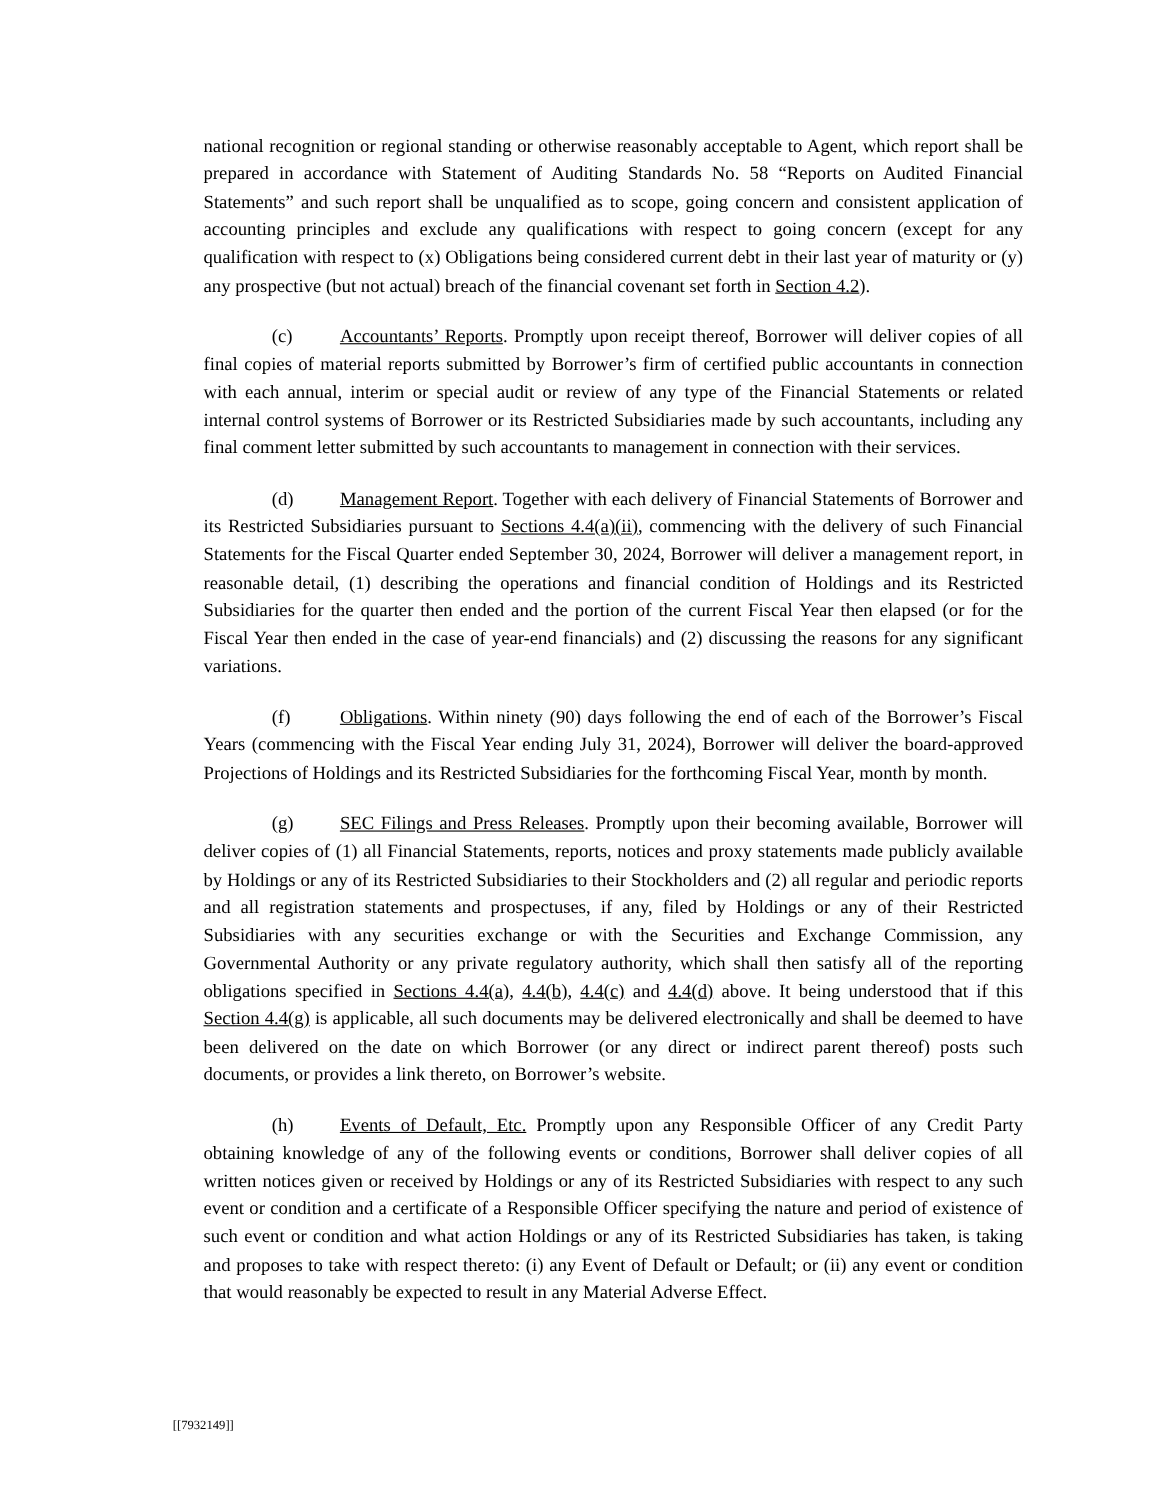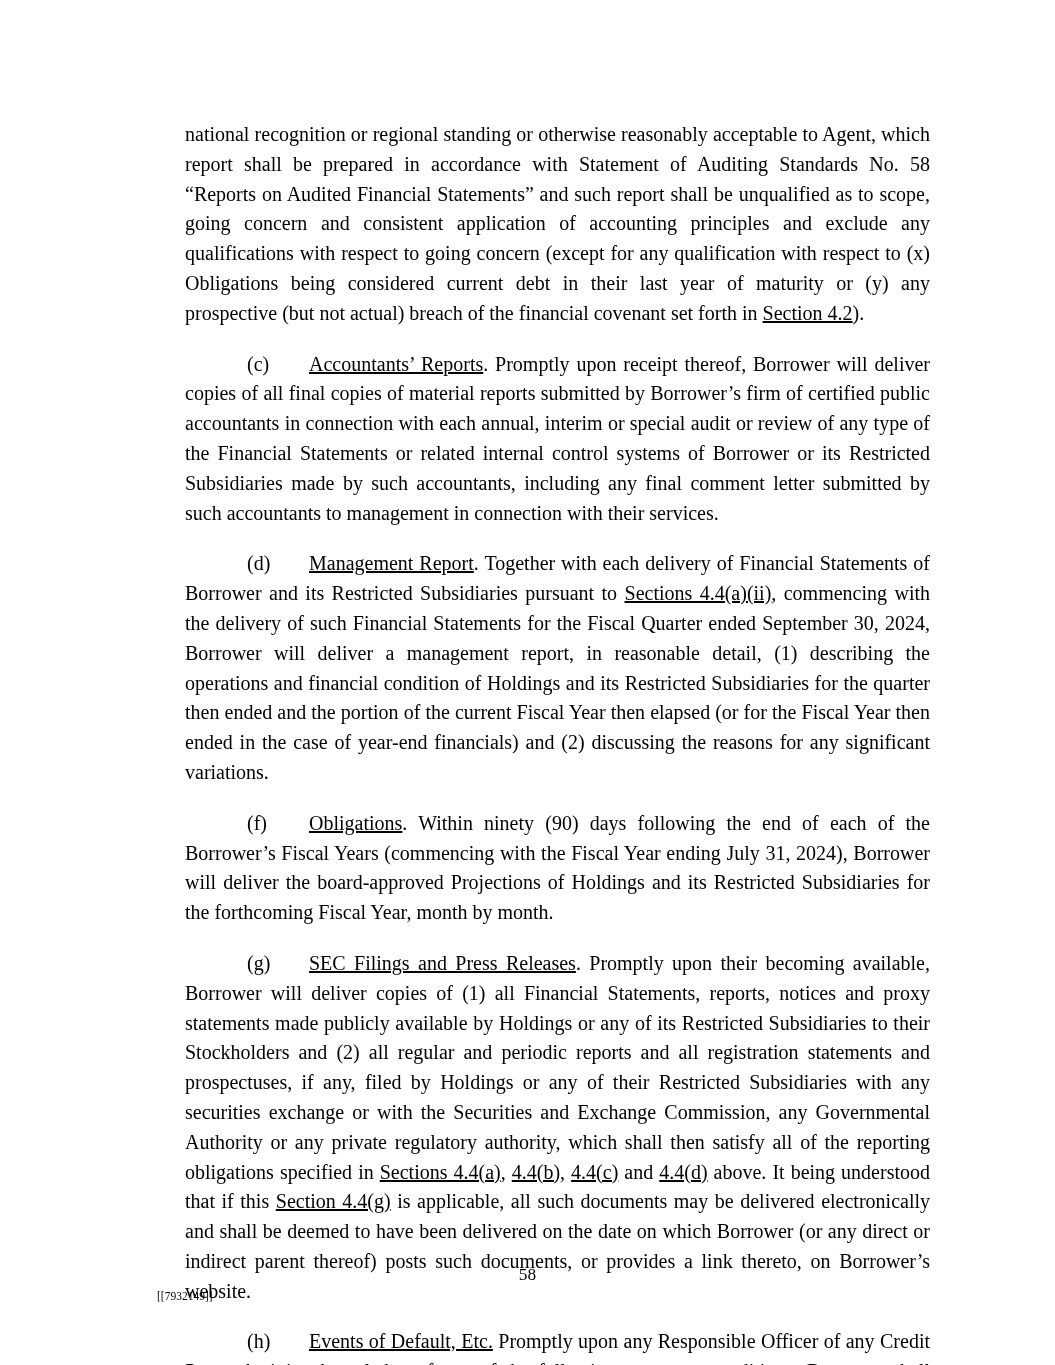--- a/index.html
+++ b/index.html
@@ -20,21 +20,21 @@
     overflow: hidden;
   }
   .content {
     position: absolute;
     left: 185px;
     top: 120px;
     width: 745px;
   }
   p.para {
     margin: 0 0 21px 0;
-    font-size: 20px;
+    font-size: 17px;
     line-height: 1.49;
     text-align: justify;
     text-justify: inter-word;
     hyphens: none;
   }
   .marker {
     display: inline-block;
     width: 62px;
     margin-left: 62px;
   }
@@ -72,15 +72,14 @@
 
 
     <p class="para"><span class="marker">(f)</span><span class="u">Obligations</span><span>. Within ninety (90) days following the end of each of the Borrower’s Fiscal Years (commencing with the Fiscal Year ending July 31, 2024), Borrower will deliver the board-approved Projections of Holdings and its Restricted Subsidiaries for the forthcoming Fiscal Year, month by month.</span></p>
 
     <p class="para"><span class="marker">(g)</span><span class="u">SEC Filings and Press Releases</span><span>. Promptly upon their becoming available, Borrower will deliver copies of (1) all Financial Statements, reports, notices and proxy statements made publicly available by Holdings or any of its Restricted Subsidiaries to their Stockholders and (2) all regular and periodic reports and all registration statements and prospectuses, if any, filed by Holdings or any of their Restricted Subsidiaries with any securities exchange or with the Securities and Exchange Commission, any Governmental Authority or any private regulatory authority, which shall then satisfy all of the reporting obligations specified in </span><span class="u">Sections 4.4(a)</span><span>, </span><span class="u">4.4(b)</span><span>, </span><span class="u">4.4(c)</span><span> and </span><span class="u">4.4(d)</span><span> above. It being understood that if this </span><span class="u">Section 4.4(g)</span><span> is applicable, all such documents may be delivered electronically and shall be deemed to have been delivered on the date on which Borrower (or any direct or indirect parent thereof) posts such documents, or provides a link thereto, on Borrower’s website.</span></p>
 
     <p class="para"><span class="marker">(h)</span><span class="u">Events of Default, Etc.</span><span> Promptly upon any Responsible Officer of any Credit Party obtaining knowledge of any of the following events or conditions, Borrower shall deliver copies of all written notices given or received by Holdings or any of its Restricted Subsidiaries with respect to any such event or condition and a certificate of a Responsible Officer specifying the nature and period of existence of such event or condition and what action Holdings or any of its Restricted Subsidiaries has taken, is taking and proposes to take with respect thereto: (i) any Event of Default or Default; or (ii) any event or condition that would reasonably be expected to result in any Material Adverse Effect.</span></p>
 
   </div>
 
-  <div class="pagenum">58</div>
   <div class="footer-code">[[7932149]]</div>
 </div>
 
 </body></html>

